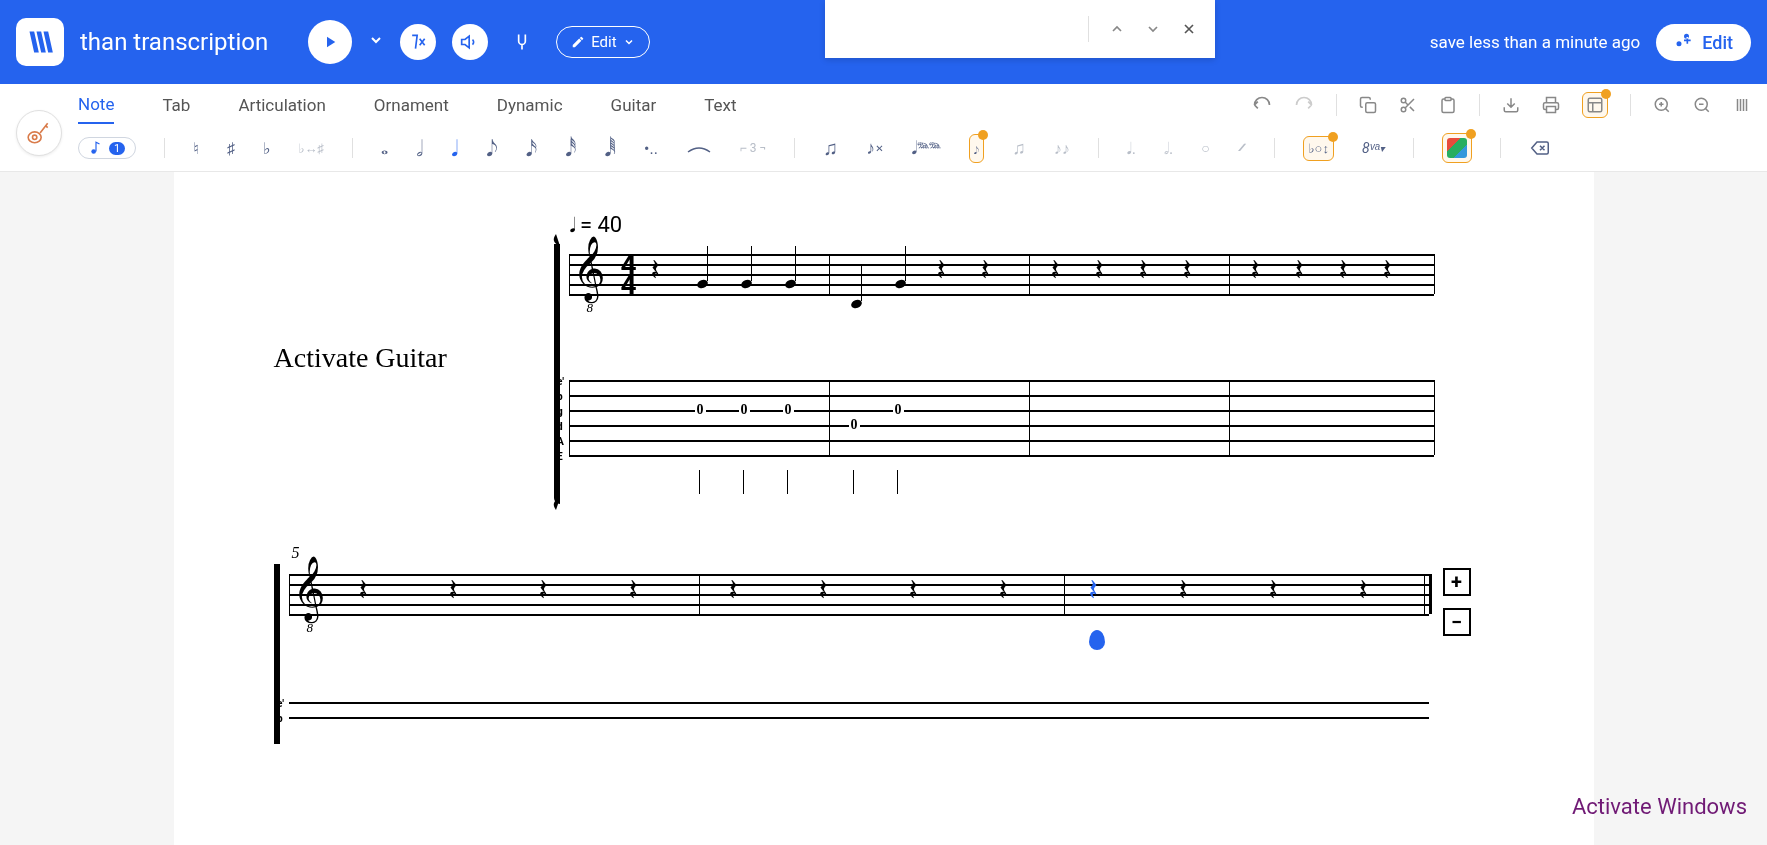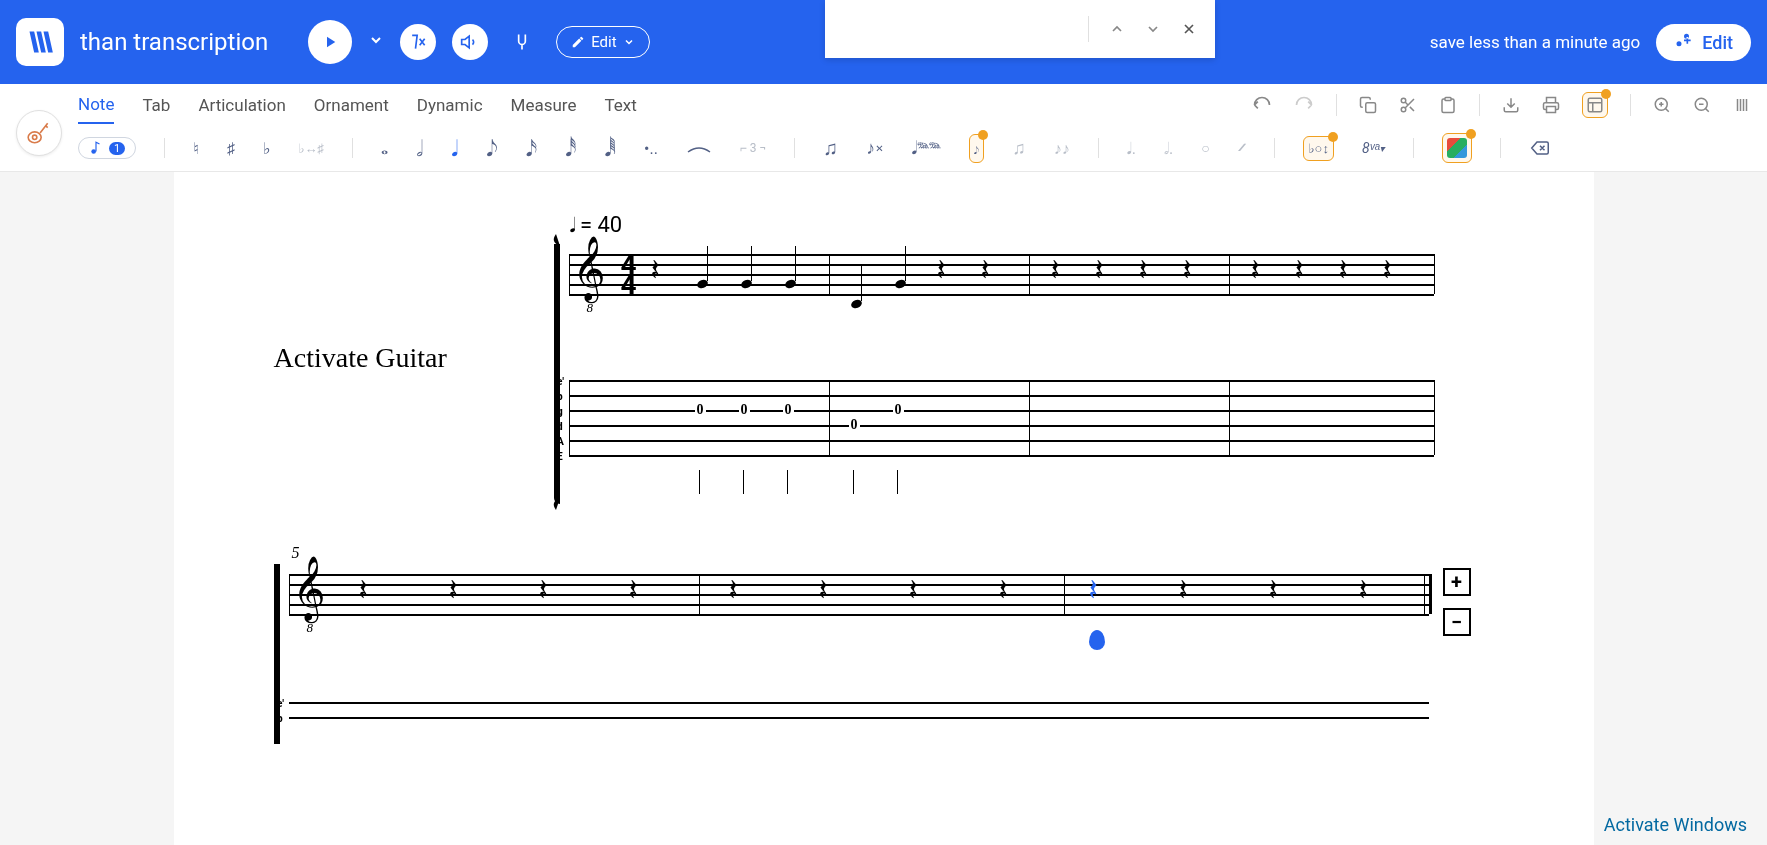--- a/index.html
+++ b/index.html
@@ -12,21 +12,21 @@
 .hdr-icon{width:36px;height:36px;display:flex;align-items:center;justify-content:center;cursor:pointer;color:#fff}
 .hdr-icon.round{background:#fff;border-radius:50%;color:#2563ee}
 .chevron-down{color:#fff;cursor:pointer}
 .edit-btn{border:1.5px solid #fff;border-radius:18px;padding:6px 14px;display:flex;align-items:center;gap:6px;color:#fff;font-size:15px;cursor:pointer}
 .floating-panel{position:absolute;top:0;left:825px;width:390px;height:58px;background:#fff;box-shadow:0 2px 6px rgba(0,0,0,.15);display:flex;align-items:center;justify-content:flex-end;padding:0 18px;gap:20px;z-index:10}
 .floating-panel .sep{width:1px;height:26px;background:#e0e0e0}
 .panel-icon{cursor:pointer;color:#888;display:flex}
 .save-status{margin-left:auto;color:#fff;font-size:17px}
 .share-btn{background:#fff;border-radius:24px;padding:8px 18px;display:flex;align-items:center;gap:8px;color:#2563ee;font-size:18px;font-weight:500;cursor:pointer}
 .toolbar{height:88px;border-bottom:1px solid #e8e8e8;display:flex;flex-direction:column;position:relative}
-.tabs-row{height:42px;display:flex;align-items:center;padding:0 78px;gap:28px;position:relative}
+.tabs-row{height:42px;display:flex;align-items:center;padding:0 78px;gap:48px;position:relative}
 .tab{font-size:17px;color:#555;cursor:pointer;padding:8px 0}
 .tab.active{color:#2563ee;border-bottom:2px solid #2563ee}
 .toolbar-right{position:absolute;right:16px;top:0;height:42px;display:flex;align-items:center;gap:22px}
 .tb-icon{cursor:pointer;color:#777;display:flex;position:relative}
 .tb-icon.active{border:1.5px solid #f0a020;border-radius:6px;padding:3px;background:#fff8ed}
 .tb-icon .badge{position:absolute;top:-4px;right:-4px;width:10px;height:10px;background:#f0a020;border-radius:50%}
 .tb-sep{width:1px;height:22px;background:#e0e0e0}
 .tools-row{height:46px;display:flex;align-items:center;padding:0 78px;gap:28px}
 .tool-icon{cursor:pointer;color:#526085;display:flex;align-items:center;justify-content:center;position:relative}
 .tool-icon.faded{color:#b8bec8}
@@ -53,21 +53,21 @@
 .note-head{position:absolute;width:11px;height:8px;background:#000;border-radius:50%;transform:rotate(-20deg)}
 .note-stem{position:absolute;width:1.5px;height:35px;background:#000}
 .tab-num{position:absolute;font-size:14px;font-weight:bold;font-family:'Times New Roman',serif}
 .stroke{position:absolute;width:1.5px;height:24px;background:#000}
 .system2{position:relative;height:200px;margin-top:40px}
 .measure-num{position:absolute;font-size:16px;font-style:italic;font-family:'Times New Roman',serif}
 .blue-drop{position:absolute;width:16px;height:20px;background:#2563ee;border-radius:50% 50% 50% 50%/60% 60% 40% 40%}
 .add-btns{position:absolute;right:-36px;top:0;display:flex;flex-direction:column;gap:12px}
 .sq-btn{width:28px;height:28px;border:2px solid #000;display:flex;align-items:center;justify-content:center;font-size:20px;font-weight:bold;cursor:pointer}
 .color-swatch{width:20px;height:20px;background:linear-gradient(135deg,#e74c3c 0%,#e74c3c 33%,#27ae60 33%,#27ae60 66%,#3498db 66%);border-radius:3px}
-.watermark{position:fixed;bottom:10px;right:20px;color:#0369a1;font-size:18px}
+.watermark{position:fixed;bottom:26px;right:20px;color:#701a75;font-size:22px}
 </style>
 </head>
 <body>
 
 <div class="app-header">
   <div class="logo">
     <svg width="28" height="28" viewBox="0 0 24 24">
         <path d="M3 3 L7 3 L11 21 L7 21 Z M9 3 L13 3 L17 21 L13 21 Z M15 3 L19 3 L23 21 L19 21 Z" fill="#2563ee"></path>
       </svg>
   </div>
@@ -136,21 +136,21 @@
   </div>
 </div>
 
 <div class="toolbar">
   <div class="tabs-row">
     <div class="tab active">Note</div>
     <div class="tab">Tab</div>
     <div class="tab">Articulation</div>
     <div class="tab">Ornament</div>
     <div class="tab">Dynamic</div>
-    <div class="tab">Measure</div>
+    <div class="tab">Guitar</div>
     <div class="tab">Text</div>
     <div class="toolbar-right">
       <div class="tb-icon">
           <svg width="20" height="20" viewBox="0 0 24 24" fill="none" stroke="#888" stroke-width="2">
             <path d="M3 12a9 9 0 019-9 9 9 0 019 9M3 12l4-4M3 12l4 4"></path>
           </svg>
         </div>
       <div class="tb-icon faded">
           <svg width="20" height="20" viewBox="0 0 24 24" fill="none" stroke="#ccc" stroke-width="2">
             <path d="M21 12a9 9 0 00-9-9 9 9 0 00-9 9M21 12l-4-4M21 12l-4 4"></path>

